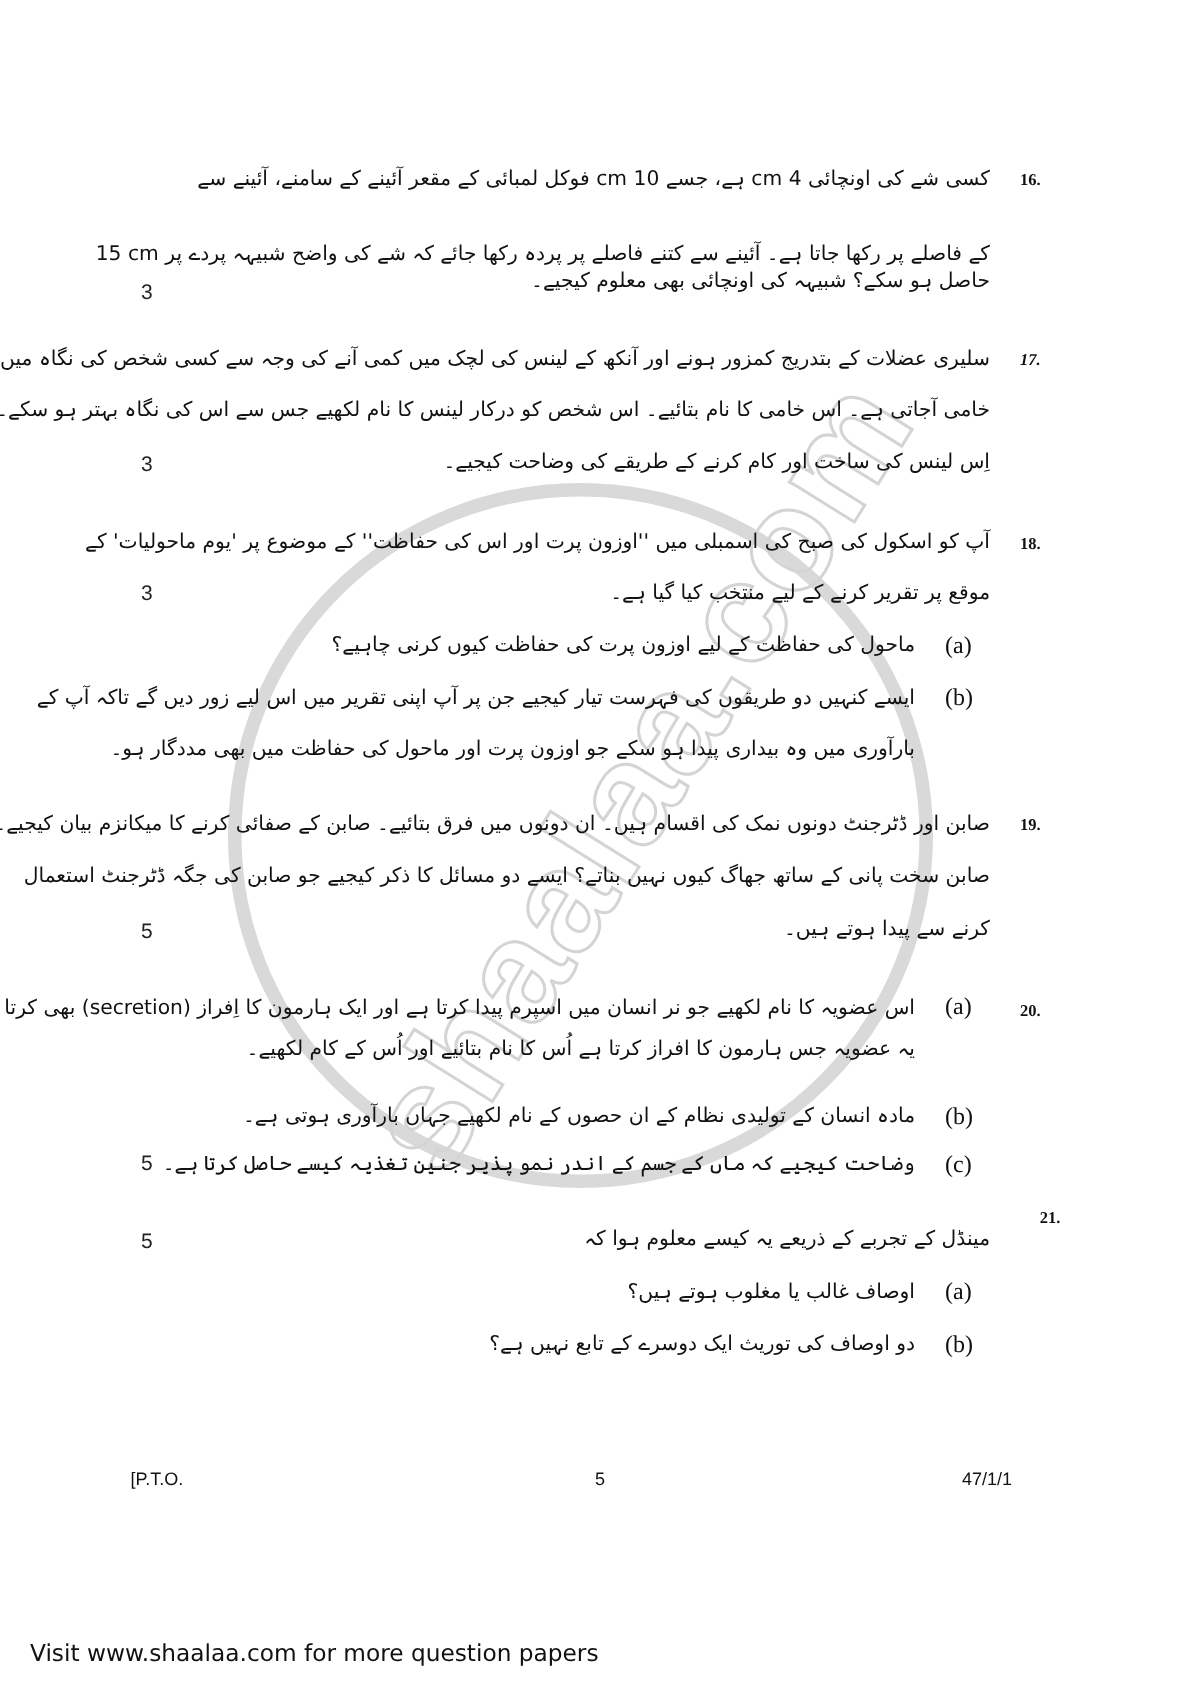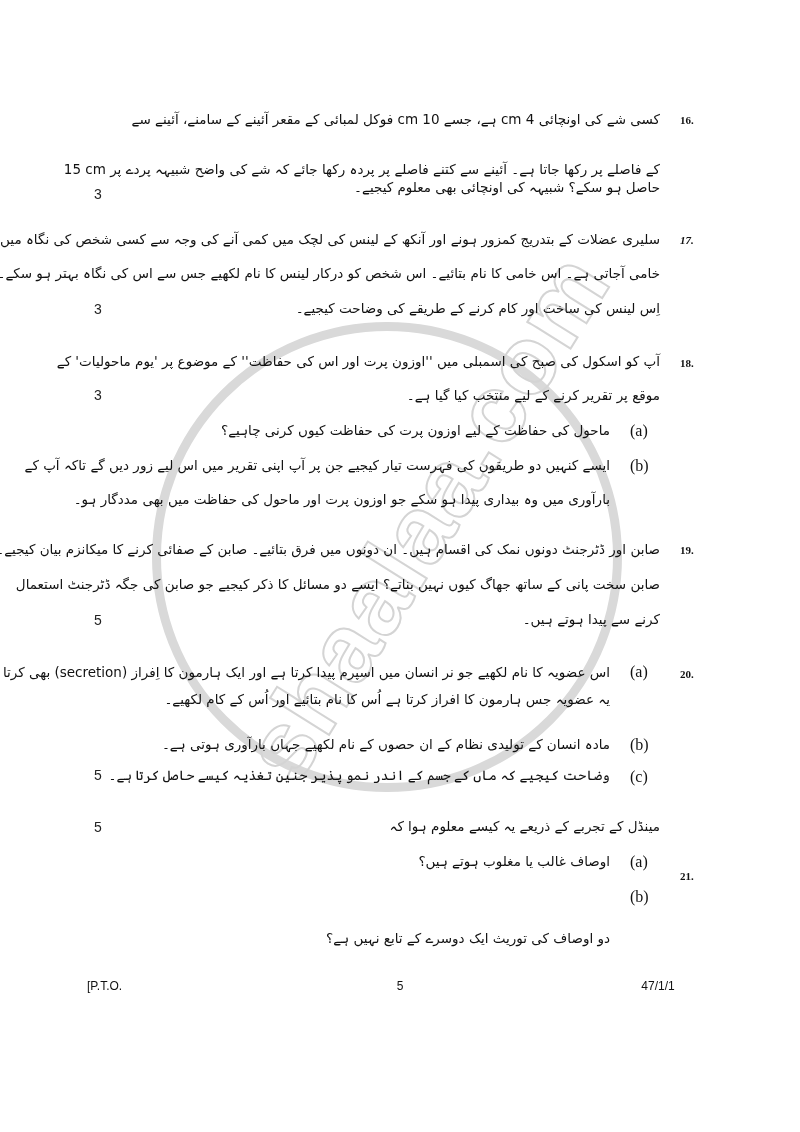--- a/index.html
+++ b/index.html
@@ -168,31 +168,32 @@
         <div class="line" style="right:190px; top:733px;">مادہ انسان کے تولیدی نظام کے ان حصوں کے نام لکھیے جہاں بارآوری ہوتی ہے۔</div>
       </div>
       <div>
         <div class="sub" style="left:630px; top:767px;">(c)</div>
         <div class="line" style="right:190px; top:765px;font-family:Liberation Serif, serif;">وضاحت کیجیے کہ ماں کے جسم کے اندر نمو پذیر جنین تغذیہ کیسے حاصل کرتا ہے۔</div>
       </div>
       <div class="marks" style="top:766px;">5</div>
     </div>
 
     <div>
-      <div class="qnum" style="top:866px;">21.</div>
+      <div class="qnum" style="top:802px;text-align:center;">21.</div>
       <div class="line" style="right:140px; top:815px;">مینڈل کے تجربے کے ذریعے یہ کیسے معلوم ہوا کہ</div>
       <div class="marks" style="top:818px;">5</div>
       <div>
         <div class="sub" style="left:630px; top:852px;">(a)</div>
         <div class="line" style="right:190px; top:850px;">اوصاف غالب یا مغلوب ہوتے ہیں؟</div>
       </div>
       <div>
         <div class="sub" style="left:630px; top:887px;">(b)</div>
-        <div class="line" style="right:190px; top:885px;margin-top:42px;">دو اوصاف کی توریث ایک دوسرے کے تابع نہیں ہے؟</div>
+        <div class="line" style="right:190px; top:885px;">دو اوصاف کی توریث ایک دوسرے کے تابع نہیں ہے؟</div>
       </div>
     </div>
 
     <div class="footer-left">[P.T.O.</div>
     <div class="footer-mid">5</div>
     <div class="footer-right">47/1/1</div>
 
+    <div class="visit">Visit www.shaalaa.com for more question papers</div>
   </div>
 </div>
 
 </body></html>

